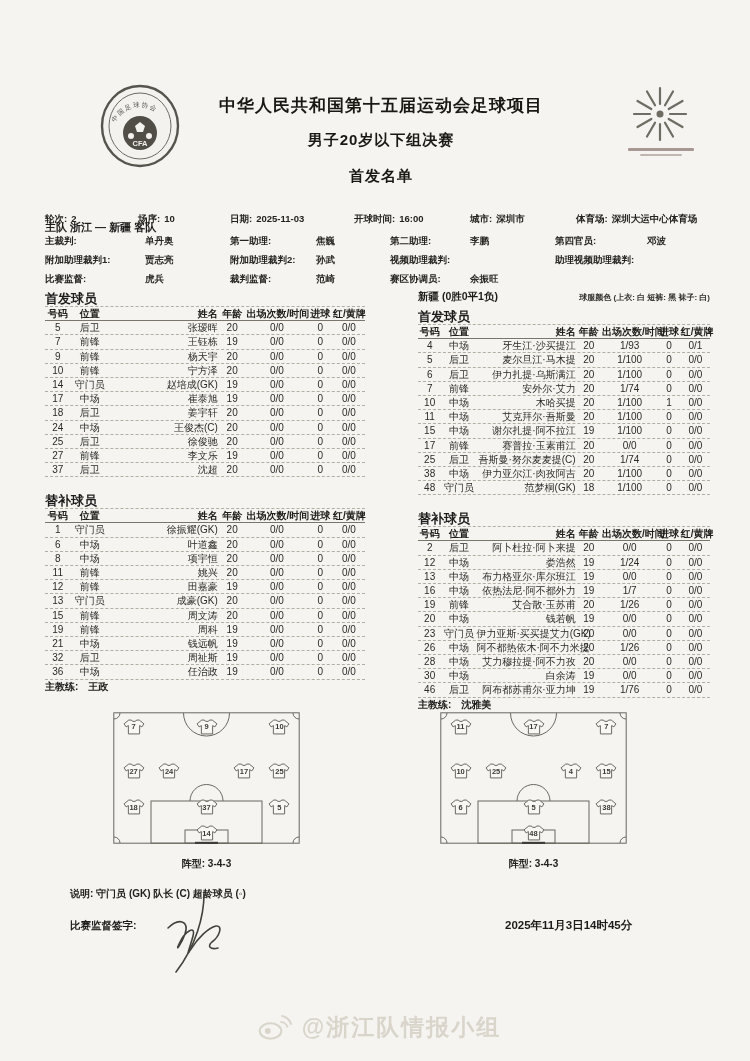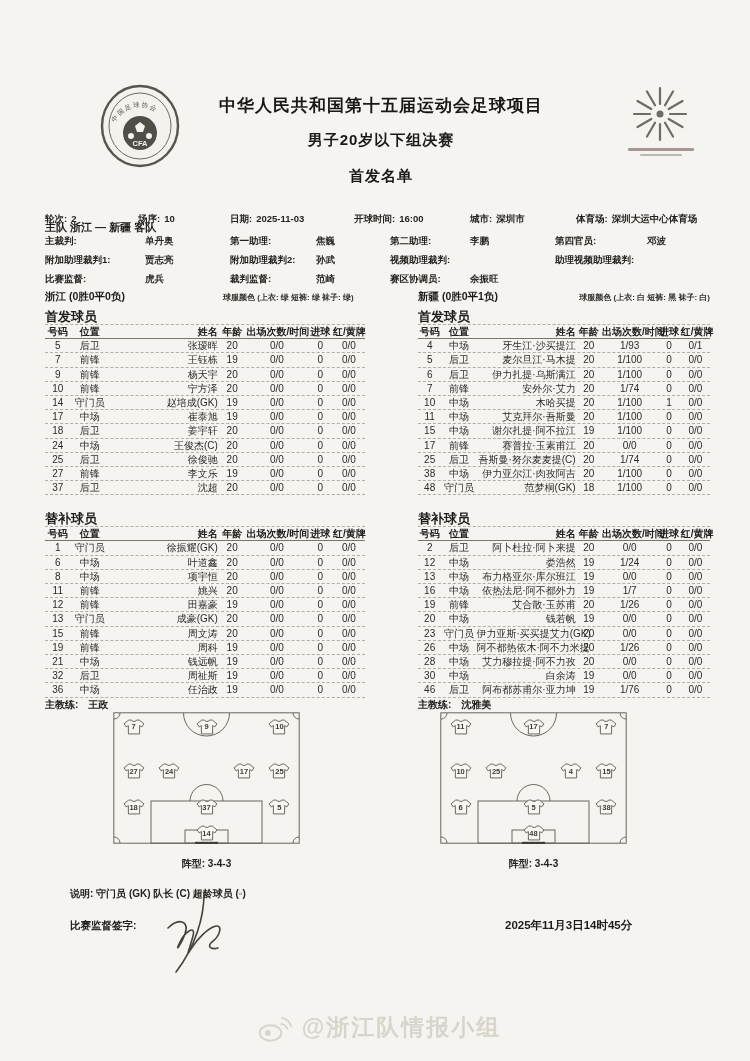--- a/index.html
+++ b/index.html
@@ -64,21 +64,21 @@
   .formation-label{position:absolute;top:857px;width:187px;text-align:center;font-size:10px;font-weight:bold;color:#22211d;}
   #form0{left:113px;}
   #form1{left:440px;}
 
   .note{position:absolute;top:887px;left:70px;font-size:10px;font-weight:bold;color:#22211d;}
   .signlab{position:absolute;top:919px;left:70px;font-size:10.5px;font-weight:bold;color:#1d1c1a;}
   .signature{position:absolute;left:152px;top:890px;width:110px;height:84px;}
   .signature path{fill:none;stroke:#45423c;stroke-width:1.6;stroke-linecap:round;}
   .datetime{position:absolute;top:918px;left:505px;font-size:11.5px;font-weight:bold;color:#1d1c1a;}
 
-  .watermark{position:absolute;top:1012px;left:8px;right:0;display:flex;justify-content:center;align-items:flex-end;gap:9px;
+  .watermark{position:absolute;top:1012px;left:8px;right:0;display:flex;justify-content:center;align-items:flex-start;gap:9px;
              color:#d9d5cb;font-size:23px;font-weight:bold;letter-spacing:2px;}
   .wb-icon svg{display:block;}
   .wb-icon .s{stroke:#d9d5cb;fill:none;stroke-width:2.2;}
   .wb-icon .f{fill:#d9d5cb;}
 
   .logo-left{position:absolute;left:96px;top:84px;width:88px;height:84px;}
   .logo-right{position:absolute;left:620px;top:84px;width:84px;height:76px;}
   .cap-bar{position:absolute;left:8px;top:64px;width:66px;height:3px;background:#8d7a74;opacity:.75;border-radius:1px;}
   .cap-bar2{position:absolute;left:20px;top:70px;width:42px;height:2px;background:#9b8c86;opacity:.6;border-radius:1px;}
 </style>
@@ -141,24 +141,20 @@
         <span class="off-cell"><span class="off-lab">助理视频助理裁判:</span><span class="off-val"></span></span>
       </div>
       <div class="off-row">
         <span class="off-cell"><span class="off-lab">比赛监督:</span><span class="off-val">虎兵</span></span>
         <span class="off-cell"><span class="off-lab">裁判监督:</span><span class="off-val">范崎</span></span>
         <span class="off-cell"><span class="off-lab">赛区协调员:</span><span class="off-val">余振旺</span></span>
       </div>
     </div>
 
   <div class="team-col left">
-    <div class="team-head">
-      <span class="t-name">浙江 (0胜0平0负)</span>
-      <span class="t-kit">球服颜色 (上衣: 绿 短裤: 绿 袜子: 绿)</span>
-    </div>
     <div class="sec-label">首发球员</div>
     <div class="ptable">
         <div class="prow phead">
           <span class="pc c0">号码</span>
           <span class="pc c1">位置</span>
           <span class="pc c2">姓名</span>
           <span class="pc c3">年龄</span>
           <span class="pc c4">出场次数/时间</span>
           <span class="pc c5">进球</span>
           <span class="pc c6">红/黄牌</span>

